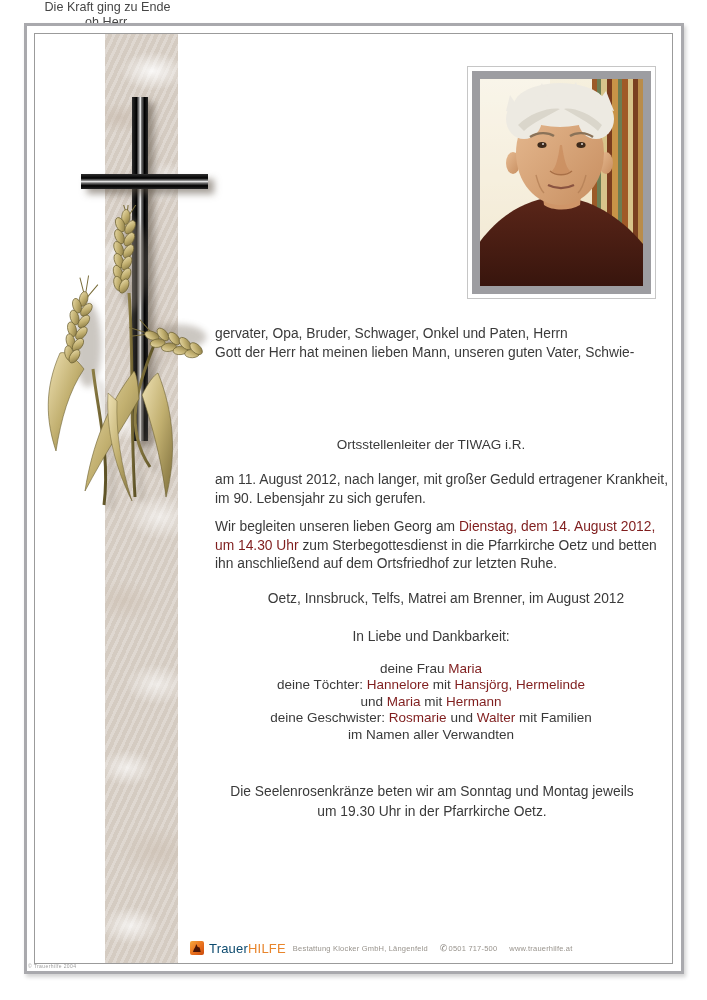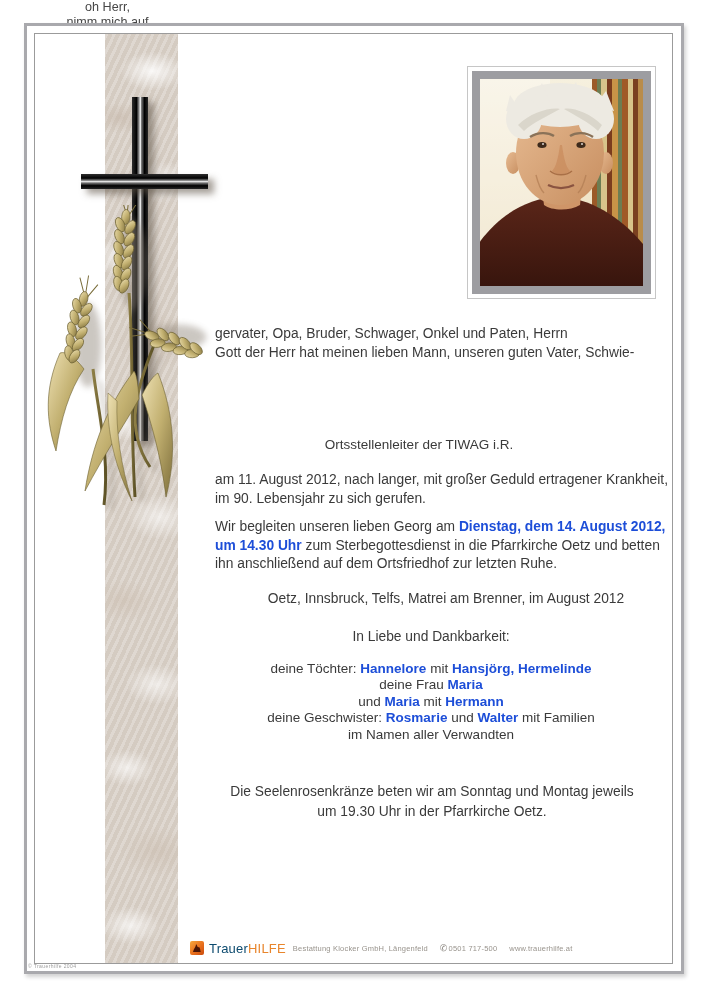--- a/index.html
+++ b/index.html
@@ -59,28 +59,28 @@
   .photo-frame svg{display:block;width:100%;height:100%;}
   
   .txt{position:absolute;font-size:13.8px;line-height:18.6px;color:#3a3a3a;}
   .verse{left:252px;top:150px;width:215px;font-size:12.6px;line-height:15px;color:#464646;text-align:center;}
   .intro{left:215px;top:325px;width:462px;}
   .name{
     left:213px;top:377px;width:436px;text-align:center;
     font-family:"DejaVu Serif", serif;font-style:italic;font-weight:400;
     font-size:43px;line-height:46px;color:#1f1f1f;letter-spacing:1px;
   }
-  .role{left:201px;top:436px;width:436px;text-align:center;font-size:13.5px;}
+  .role{left:213px;top:436px;width:436px;text-align:center;font-size:13.5px;}
   .death{left:215px;top:471px;width:462px;}
   .funeral{left:215px;top:518px;width:466px;}
   .places{left:228px;top:590px;width:436px;text-align:center;}
   .love{left:213px;top:628px;width:436px;text-align:center;}
   .family{left:213px;top:661px;width:436px;text-align:center;font-size:13.5px;line-height:16.4px;}
   .rosary{left:214px;top:782px;width:436px;text-align:center;line-height:20px;}
-  .txt b{font-weight:700;color:#1d4ed8;}
+  .txt b{font-weight:400;color:#7f1d1d;}
   
   .footer{
     position:absolute;left:190px;top:938px;height:20px;
     display:flex;align-items:center;white-space:nowrap;
   }
   .logo-box{
     width:14px;height:14px;margin-right:5px;position:relative;
     background:linear-gradient(135deg,#f7a83e 0%,#e86f1d 55%,#c94a0d 100%);
     border-radius:2px;overflow:hidden;
   }
@@ -259,20 +259,21 @@
         <path d="M70,92 C 76,97 86,97 92,92" stroke="#a96f46" stroke-width="1.4" fill="none"></path>
         <path d="M68,106 C 76,110 86,110 94,106" stroke="#8a5340" stroke-width="2.4" fill="none"></path>
         <path d="M56,96 C 58,104 60,110 64,114" stroke="#b07c52" stroke-width="1.4" fill="none" opacity=".7"></path>
         <path d="M106,96 C 104,104 102,110 98,114" stroke="#b07c52" stroke-width="1.4" fill="none" opacity=".7"></path>
       </g>
     </svg>
   </div>
 </div>
 
 <div class="verse">
+    <div>Die Kraft ging zu Ende</div>
     <div>oh Herr,</div>
     <div>nimm mich auf</div>
     <div>in Deine Hände.</div>
   </div>
 
 <div class="txt intro">
     <div>gervater, Opa, Bruder, Schwager, Onkel und Paten, Herrn</div>
     <div>Gott der Herr hat meinen lieben Mann, unseren guten Vater, Schwie-</div>
   </div>
 
@@ -286,22 +287,22 @@
 <div class="txt funeral">
     <div><span>Wir begleiten unseren lieben Georg am </span><b>Dienstag, dem 14. August 2012,</b></div>
     <div><b>um 14.30 Uhr</b><span> zum Sterbegottesdienst in die Pfarrkirche Oetz und betten</span></div>
     <div><span>ihn anschließend auf dem Ortsfriedhof zur letzten Ruhe.</span></div>
   </div>
 
 <div class="txt places">Oetz, Innsbruck, Telfs, Matrei am Brenner, im August 2012</div>
 <div class="txt love">In Liebe und Dankbarkeit:</div>
 
 <div class="txt family">
+    <div><span>deine Frau </span><b>Maria</b></div>
     <div><span>deine Töchter: </span><b>Hannelore</b><span> mit </span><b>Hansjörg, Hermelinde</b></div>
-    <div><span>deine Frau </span><b>Maria</b></div>
     <div><span>und </span><b>Maria</b><span> mit </span><b>Hermann</b></div>
     <div><span>deine Geschwister: </span><b>Rosmarie</b><span> und </span><b>Walter</b><span> mit Familien</span></div>
     <div><span>im Namen aller Verwandten</span></div>
   </div>
 
 <div class="txt rosary">
     <div>Die Seelenrosenkränze beten wir am Sonntag und Montag jeweils</div>
     <div>um 19.30 Uhr in der Pfarrkirche Oetz.</div>
   </div>
 

